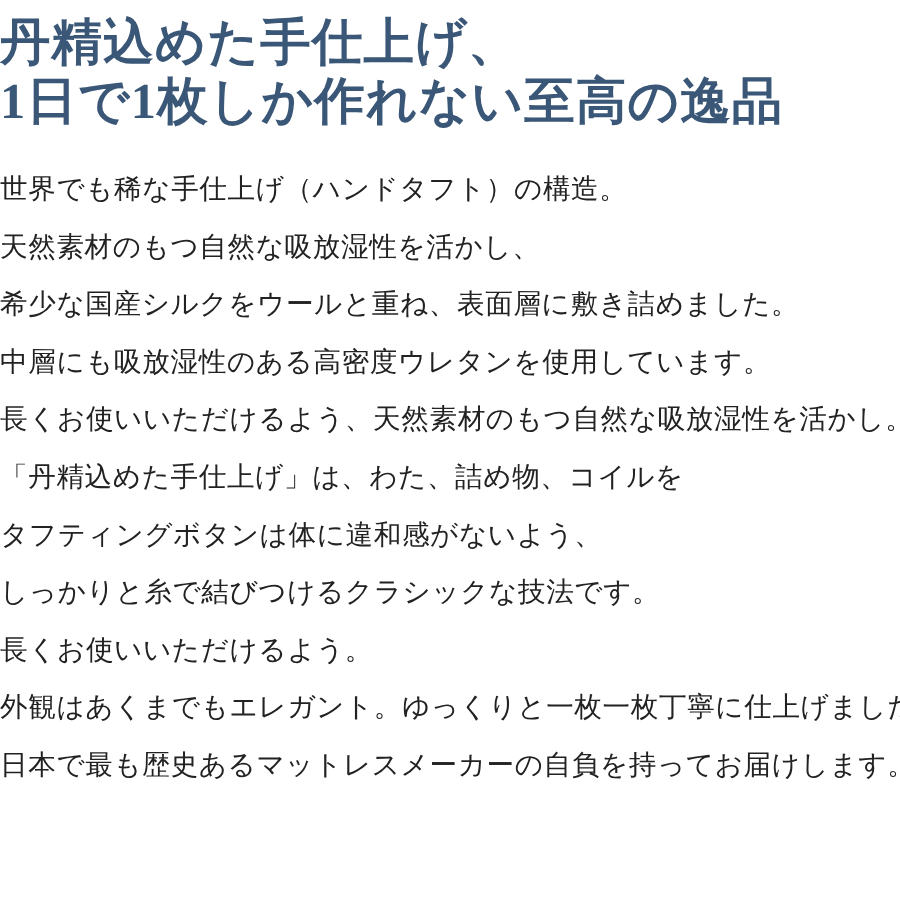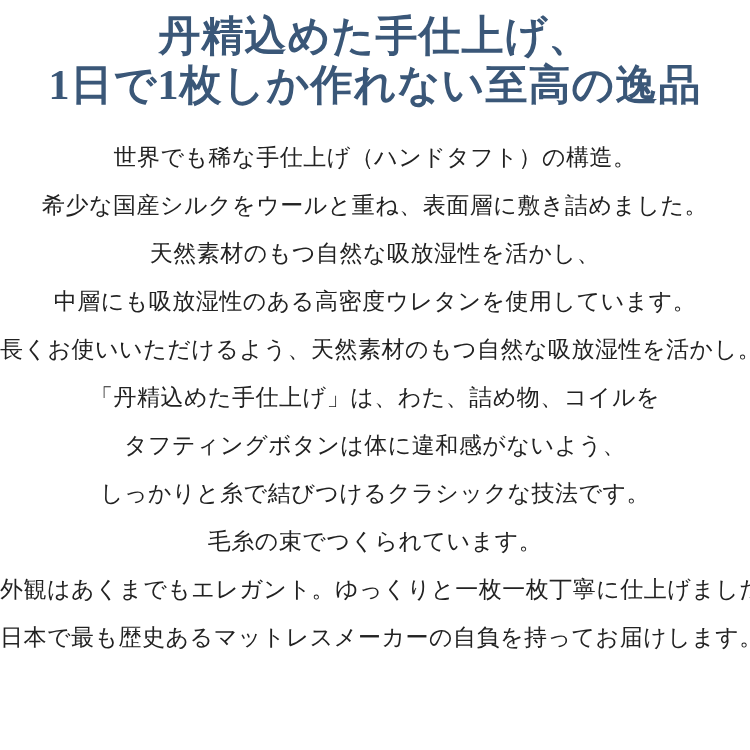--- a/index.html
+++ b/index.html
@@ -10,21 +10,21 @@
     width: 750px;
     height: 750px;
     overflow: hidden;
     background: var(--bg, #ffffff);
     font-family: "Liberation Serif", "DejaVu Serif", serif;
   }
   .page {
     width: 750px;
     height: 750px;
     box-sizing: border-box;
-    text-align: center;
+    text-align: left;
   }
   .title-block {
     padding-top: 12px;
     color: var(--title-color, #3a5778);
   }
   .title-line {
     font-size: 42px;
     line-height: 49px;
     font-weight: 600;
     letter-spacing: 1px;
@@ -48,25 +48,25 @@
 
 <div class="page">
 
   <header class="title-block">
     <h1 class="title-line">丹精込めた手仕上げ、</h1>
     <h1 class="title-line">1日で1枚しか作れない至高の逸品</h1>
   </header>
 
   <section class="body-block">
     <p class="body-line">世界でも稀な手仕上げ（ハンドタフト）の構造。</p>
+    <p class="body-line">天然素材のもつ自然な吸放湿性を活かし、</p>
     <p class="body-line">希少な国産シルクをウールと重ね、表面層に敷き詰めました。</p>
-    <p class="body-line">天然素材のもつ自然な吸放湿性を活かし、</p>
     <p class="body-line">中層にも吸放湿性のある高密度ウレタンを使用しています。</p>
     <p class="body-line">長くお使いいただけるよう、天然素材のもつ自然な吸放湿性を活かし。</p>
     <p class="body-line">「丹精込めた手仕上げ」は、わた、詰め物、コイルを</p>
     <p class="body-line">タフティングボタンは体に違和感がないよう、</p>
     <p class="body-line">しっかりと糸で結びつけるクラシックな技法です。</p>
-    <p class="body-line">毛糸の束でつくられています。</p>
+    <p class="body-line">長くお使いいただけるよう。</p>
     <p class="body-line">外観はあくまでもエレガント。ゆっくりと一枚一枚丁寧に仕上げました。</p>
     <p class="body-line">日本で最も歴史あるマットレスメーカーの自負を持ってお届けします。</p>
   </section>
 
 </div>
 
 </body></html>

